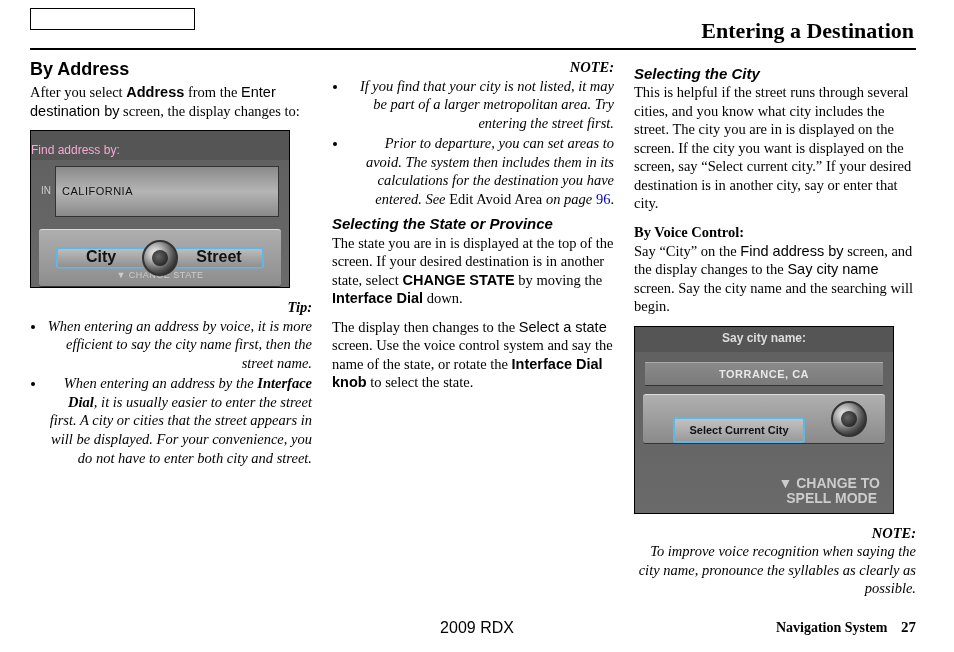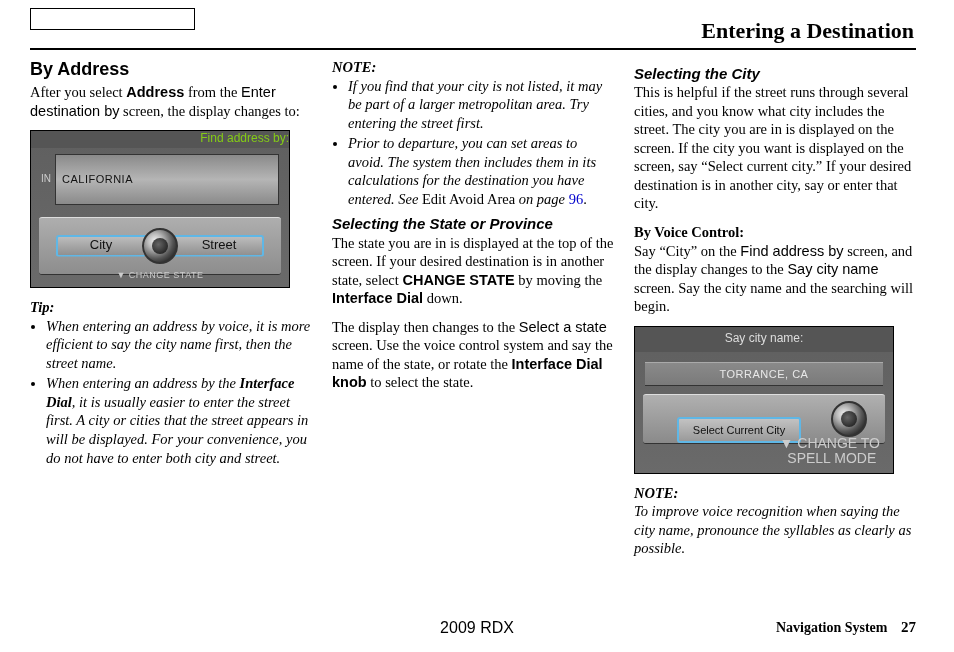--- a/index.html
+++ b/index.html
@@ -46,21 +46,21 @@
     line-height: 1.28;
   }
   .h-byaddress {
     font-family: Liberation Sans, sans-serif;
     font-weight: bold;
     font-size: 18px;
     margin-bottom: 2px;
   }
   .sans { font-family: Arial, Helvetica, sans-serif; }
   .bold { font-weight: bold; }
-  .ital { font-style: italic; }
+  .ital { font-style: italic; text-align: right; }
   .subhead {
     font-family: Arial, Helvetica, sans-serif;
     font-style: italic;
     font-weight: bold;
     font-size: 15px;
     margin-top: 6px;
   }
   .para { margin-bottom: 10px; }
   ul.bullets {
     list-style: disc;
@@ -76,25 +76,25 @@
     border: 1px solid #000;
     margin: 6px 0 10px 0;
     background: linear-gradient(#5f5f5f,#6a6a6a);
     font-family: Arial, Helvetica, sans-serif;
     color: #e8e8e8;
     position: relative;
     overflow: hidden;
   }
   .screen1 { height: 158px; }
   .s1-title {
-    text-align: right;
+    text-align: left;
     font-size: 12px;
-    padding: 0 0 2px;
+    padding: 12px 0 2px;
     background: #555;
-    color: #84cc16;
+    color: #f9a8d4;
   }
   .s1-statebar {
     display: flex;
     align-items: center;
     margin: 6px 10px 0 10px;
     font-size: 10px;
     color: #ccc;
   }
   .s1-statebox {
     flex: 1;
@@ -118,23 +118,24 @@
   }
   .s1-btn {
     flex:1;
     margin: 17px;
     border: 2px solid #5fb7e6;
     border-radius: 3px;
     display: flex;
     align-items: center;
     justify-content: center;
     color: #111;
-    font-size: 13px;
+    font-size: 16px;
     background: linear-gradient(#bcbcbc,#909090);
     position: relative;
+    font-weight: bold;
   }
   .s1-btn.left { clip-path: polygon(0 0, 100% 0, 80% 100%, 0 100%); margin-right: -6px; padding-right: 20px; }
   .s1-btn.right { clip-path: polygon(20% 0, 100% 0, 100% 100%, 0 100%); margin-left: -6px; padding-left: 20px; }
   .s1-knob {
     position: absolute;
     left: 50%; top: 50%;
     transform: translate(-50%,-50%);
     width: 36px; height: 36px;
     border-radius: 50%;
     background: radial-gradient(circle at 35% 35%, #f4f4f4 0%, #bbb 25%, #555 60%, #000 100%);
@@ -152,21 +153,21 @@
     position: absolute;
     bottom: 6px;
     width: 100%;
     text-align: center;
     font-size: 9px;
     color: #ccc;
     letter-spacing: 0.5px;
   }
 
   
-  .screen2 { height: 148px; }
+  .screen2 { height: 188px; font-weight: bold; }
   .s2-title {
     text-align: center;
     font-size: 12px;
     padding: 4px 0 6px;
     background: #555;
     color: #ddd;
   }
   .s2-city {
     margin: 10px 10px 0 10px;
     text-align:center;

